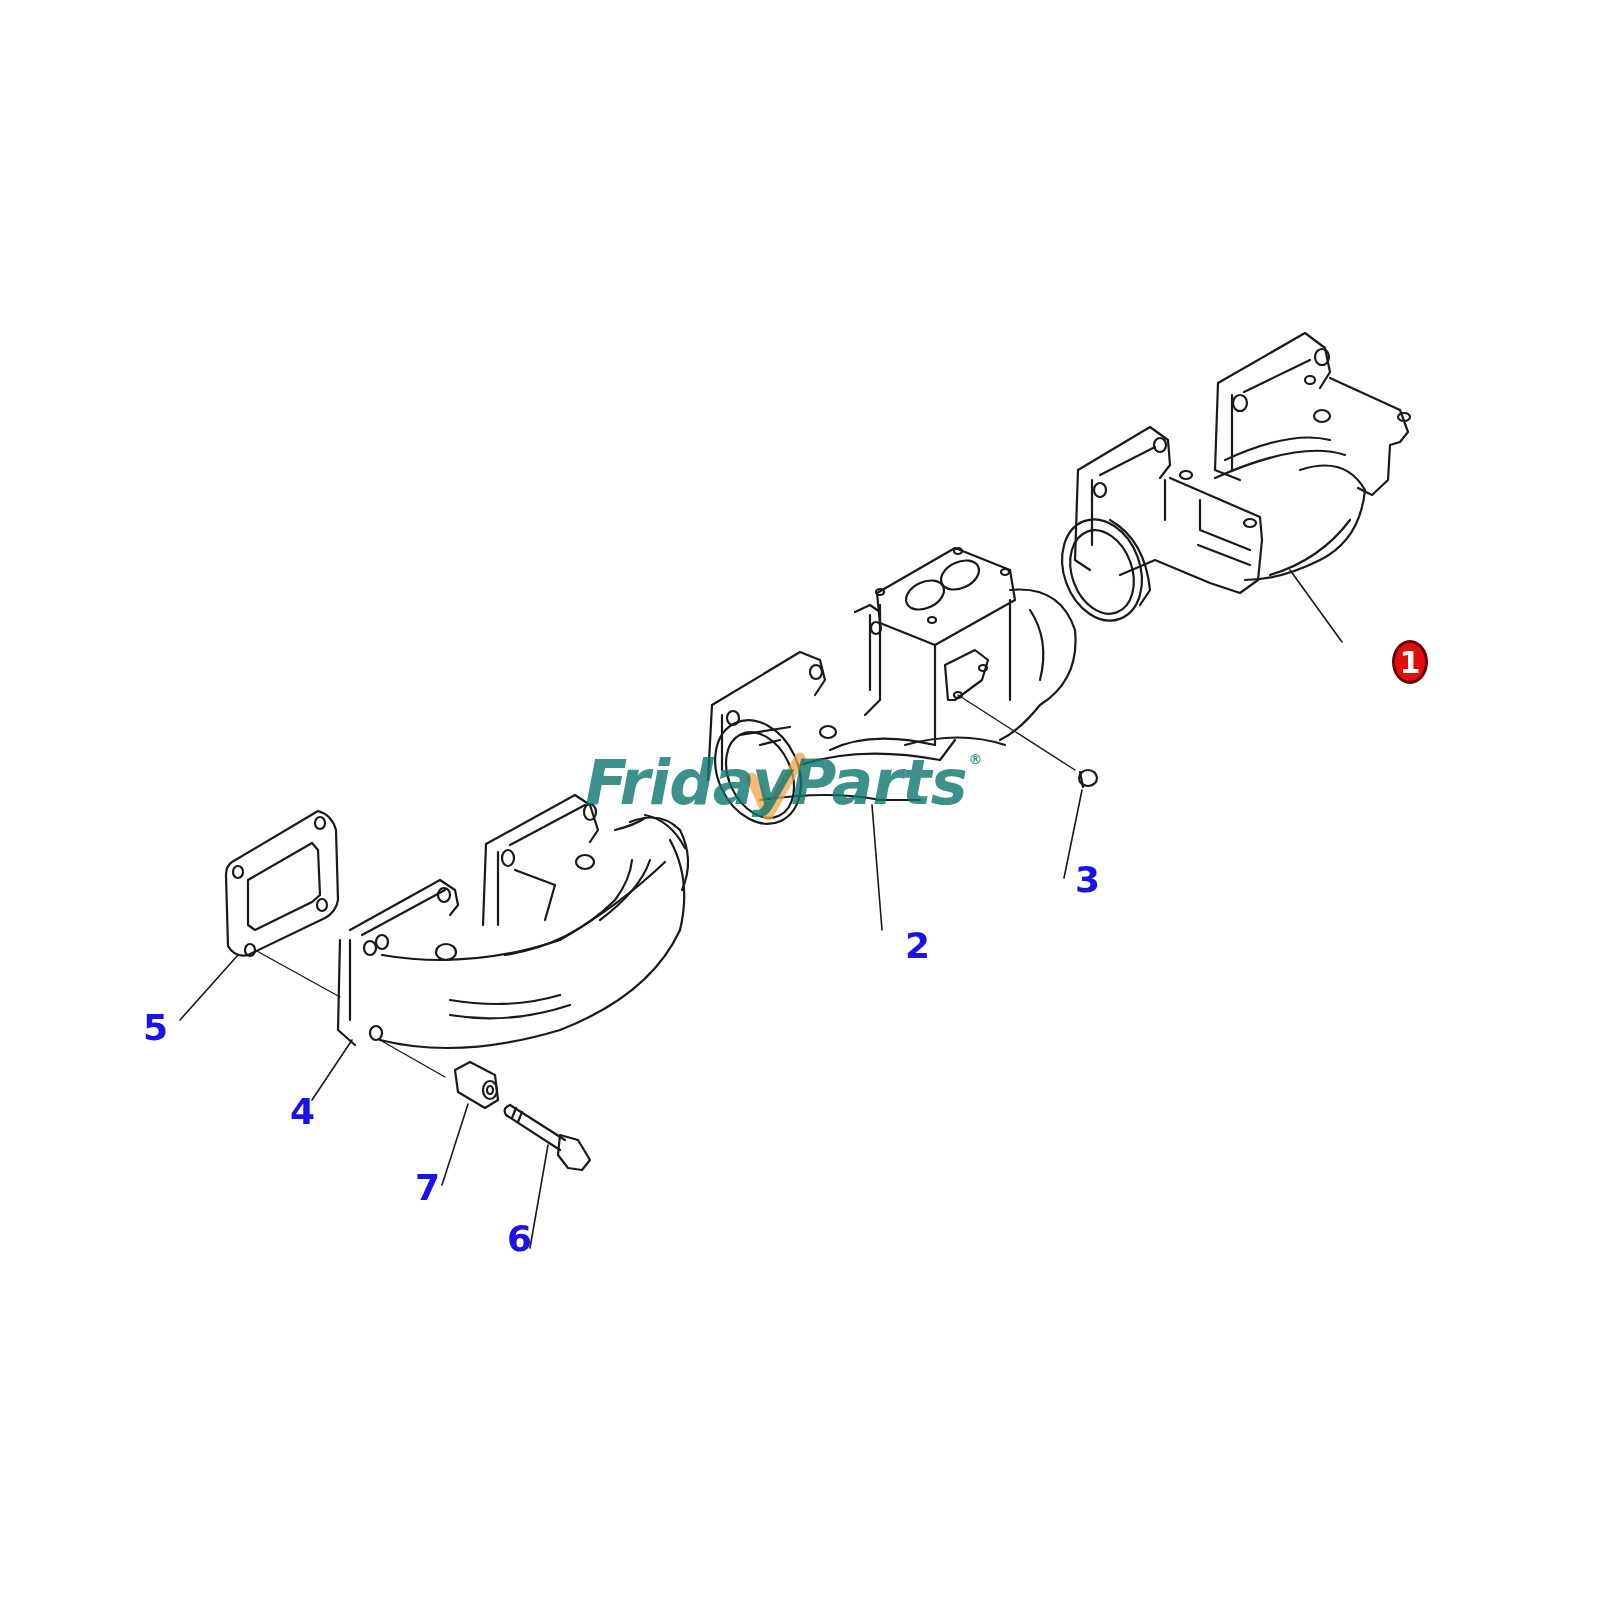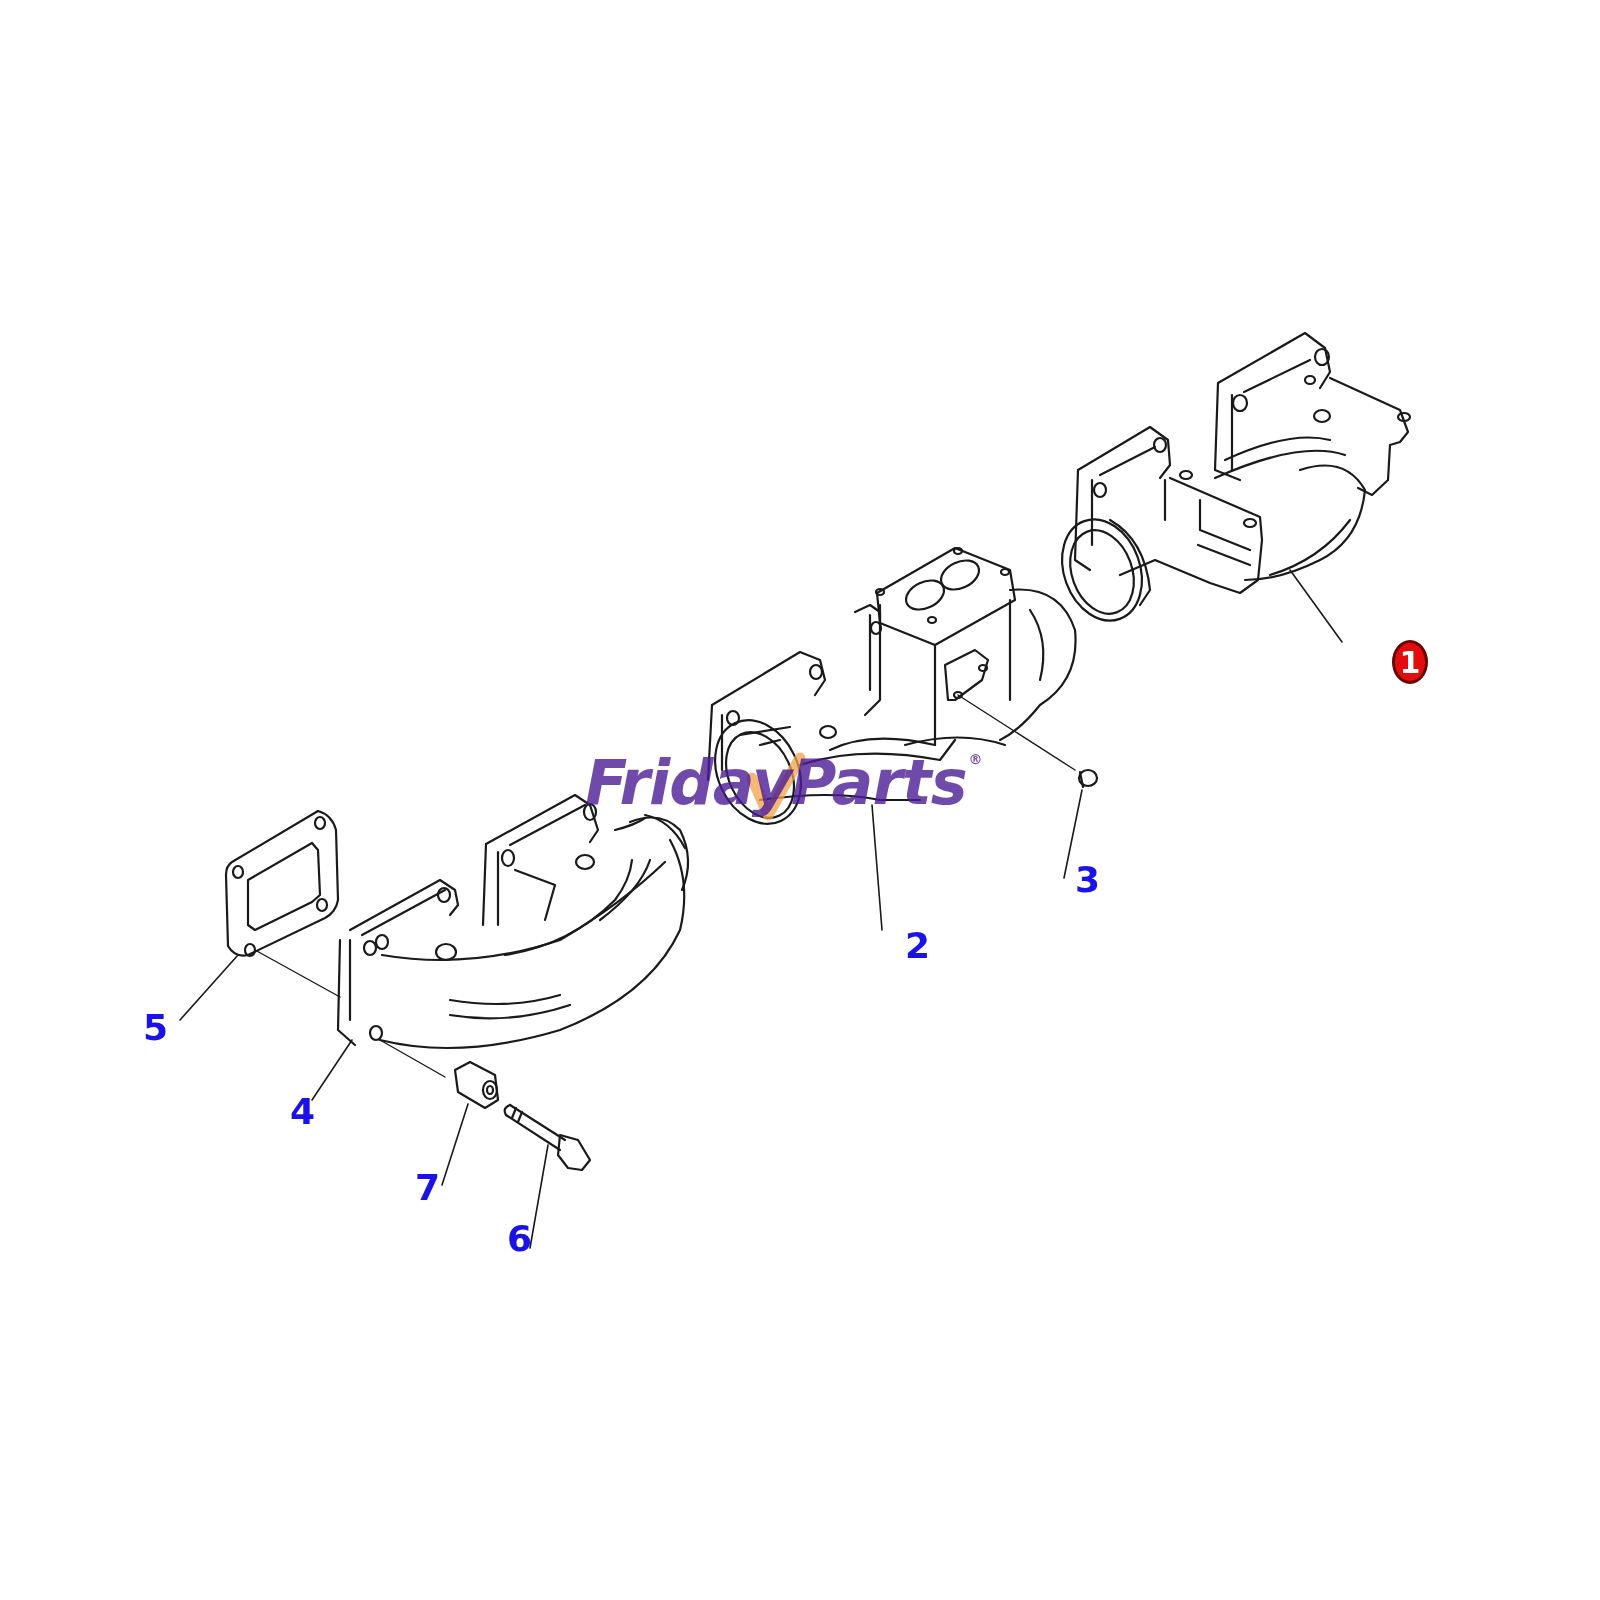--- a/index.html
+++ b/index.html
@@ -1,21 +1,21 @@
 <!DOCTYPE html>
 <html><head>
 <meta charset="utf-8">
 <style>
   html, body { margin: 0; padding: 0; background: #ffffff; }
   body { width: 1600px; height: 1600px; position: relative; overflow: hidden; font-family: "DejaVu Sans", sans-serif; }
   #stage { position: absolute; left: 0; top: 0; width: 1600px; height: 1600px; }
   svg.drawing { position: absolute; left: 0; top: 0; }
   .callout-label { position: absolute; font-family: "DejaVu Sans", sans-serif; font-weight: bold; font-size: 36px; color: #1a12e6; line-height: 1; }
   .badge { position: absolute; width: 36px; height: 44px; border-radius: 50%; background: #e30d0d; border: 3px solid #6b0000; box-sizing: border-box; color: #fff; font-weight: bold; font-size: 30px; display: flex; align-items: center; justify-content: center; font-family: "DejaVu Sans", sans-serif; }
-  .watermark { position: absolute; left: 585px; top: 752px; font-family: "DejaVu Sans", sans-serif; font-weight: bold; font-style: italic; font-size: 62px; color: #4c1d95; opacity: 0.8; letter-spacing: -1px; line-height: 1; white-space: nowrap; }
+  .watermark { position: absolute; left: 585px; top: 752px; font-family: "DejaVu Sans", sans-serif; font-weight: bold; font-style: italic; font-size: 62px; color: #0f766e; opacity: 0.8; letter-spacing: -1px; line-height: 1; white-space: nowrap; }
   .watermark .reg { font-size: 14px; vertical-align: top; font-style: normal; margin-left: 2px; }
 </style>
 </head>
 <body>
 
 <div id="stage">
 
   <svg class="drawing" width="1600" height="1600" viewBox="0 0 1600 1600" fill="none" stroke="#1a1a1a" stroke-width="2.2" stroke-linecap="round" stroke-linejoin="round">
 
     <g>

